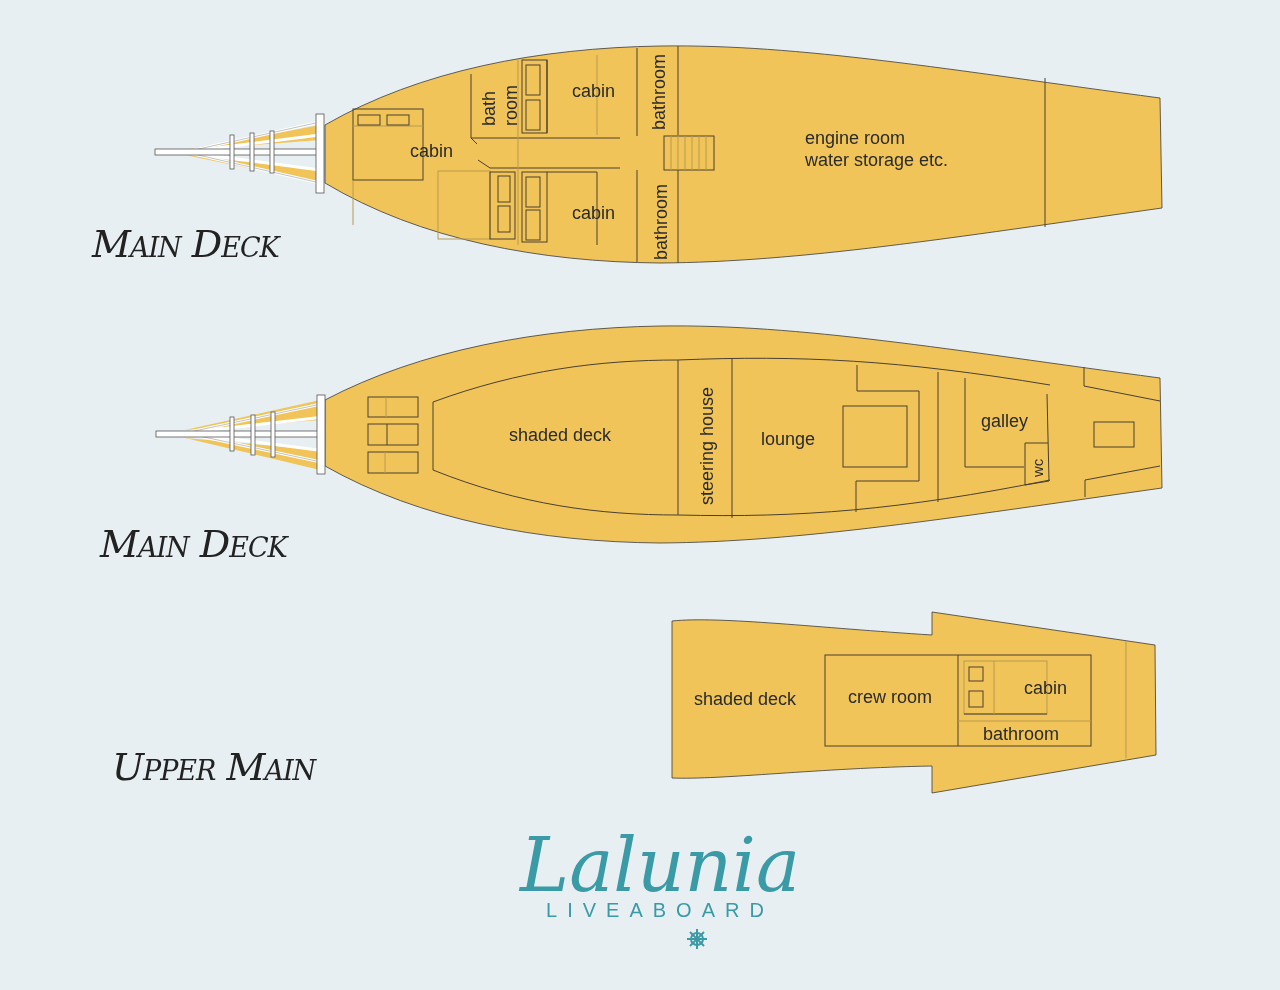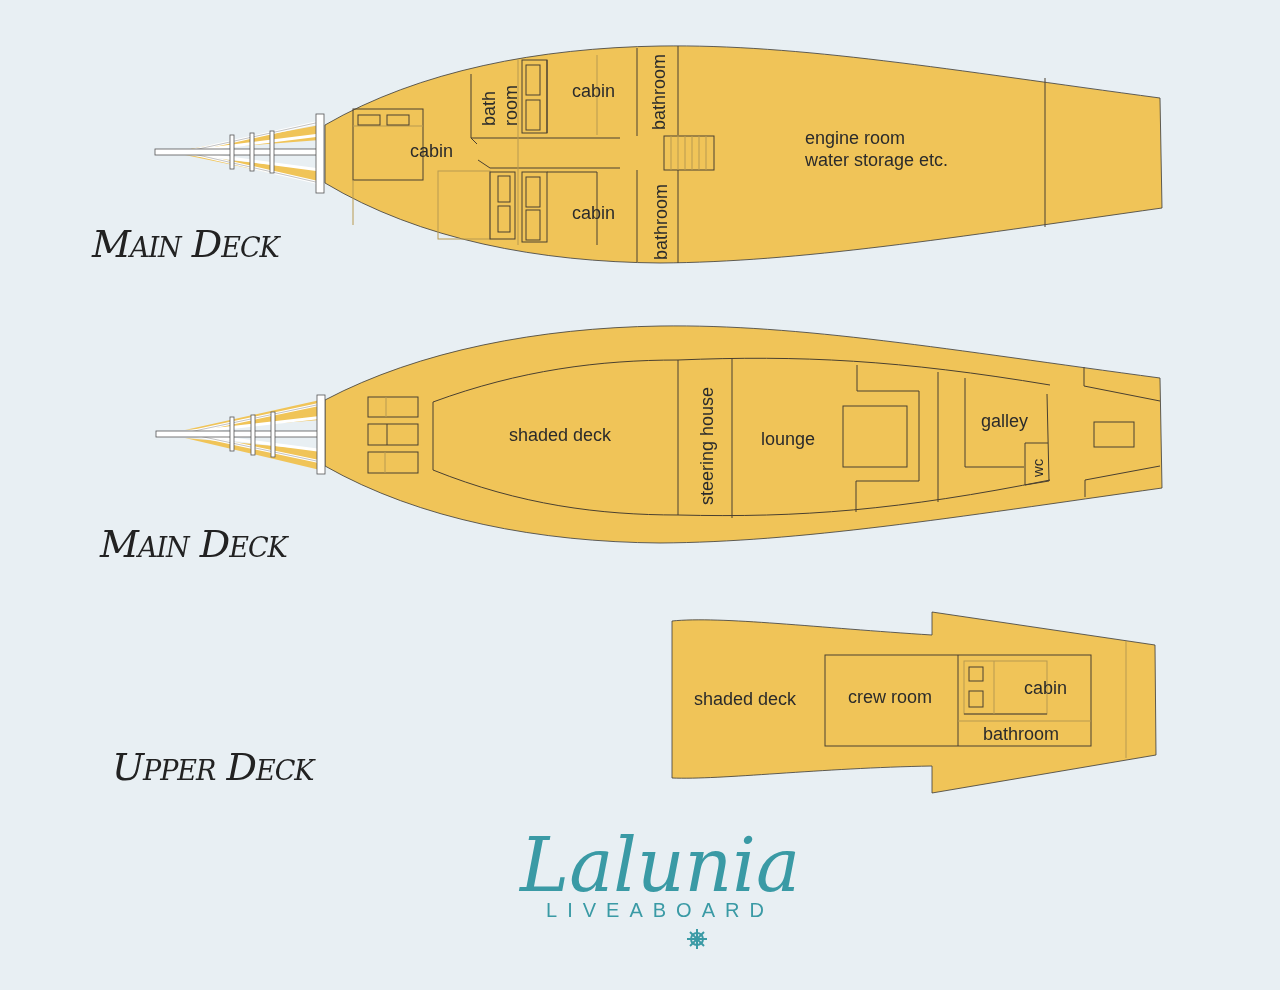--- a/index.html
+++ b/index.html
@@ -160,21 +160,21 @@
 
     <text class="lbl" x="694" y="705">shaded deck</text>
     <text class="lbl" x="848" y="703">crew room</text>
     <text class="lbl" x="1024" y="694">cabin</text>
     <text class="lbl" x="983" y="740">bathroom</text>
   </g>
 </svg>
 
 <div class="deck-title" style="left:92px; top:222px;">Main Deck</div>
 <div class="deck-title" style="left:100px; top:522px;">Main Deck</div>
-<div class="deck-title" style="left:112px; top:745px;">Upper Deck</div>
+<div class="deck-title" style="left:112px; top:745px;">Upper Main</div>
 
 <div class="logo">
   <div class="logo-main">Lalunia</div>
   <div class="logo-sub">
     <span>LIVEABOARD</span>
   </div>
   <svg width="22" height="22" viewBox="0 0 22 22" style="position:absolute; left:186px; top:103px; background:#e8eff3;">
     <circle cx="11" cy="11" r="6" fill="none" stroke="#3a9aa5" stroke-width="2"></circle>
     <circle cx="11" cy="11" r="2" fill="#3a9aa5"></circle>
     <g stroke="#3a9aa5" stroke-width="2">

